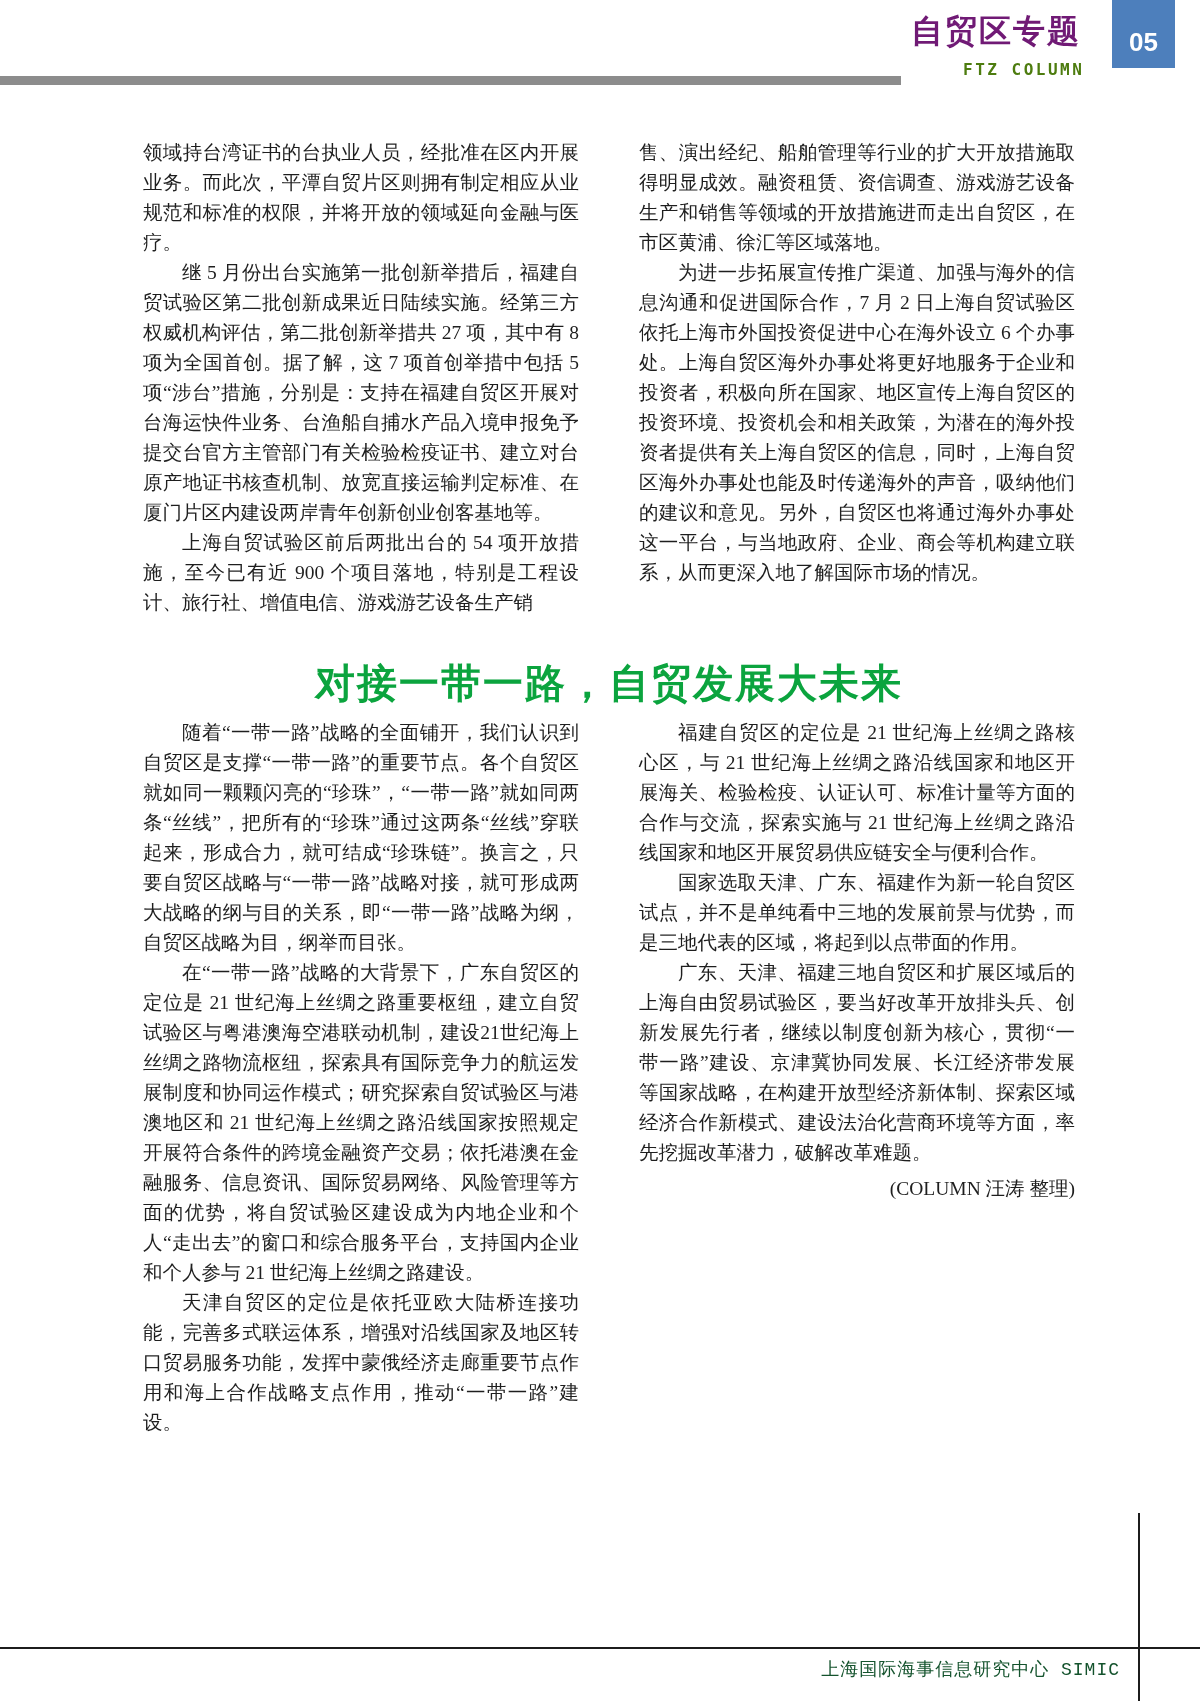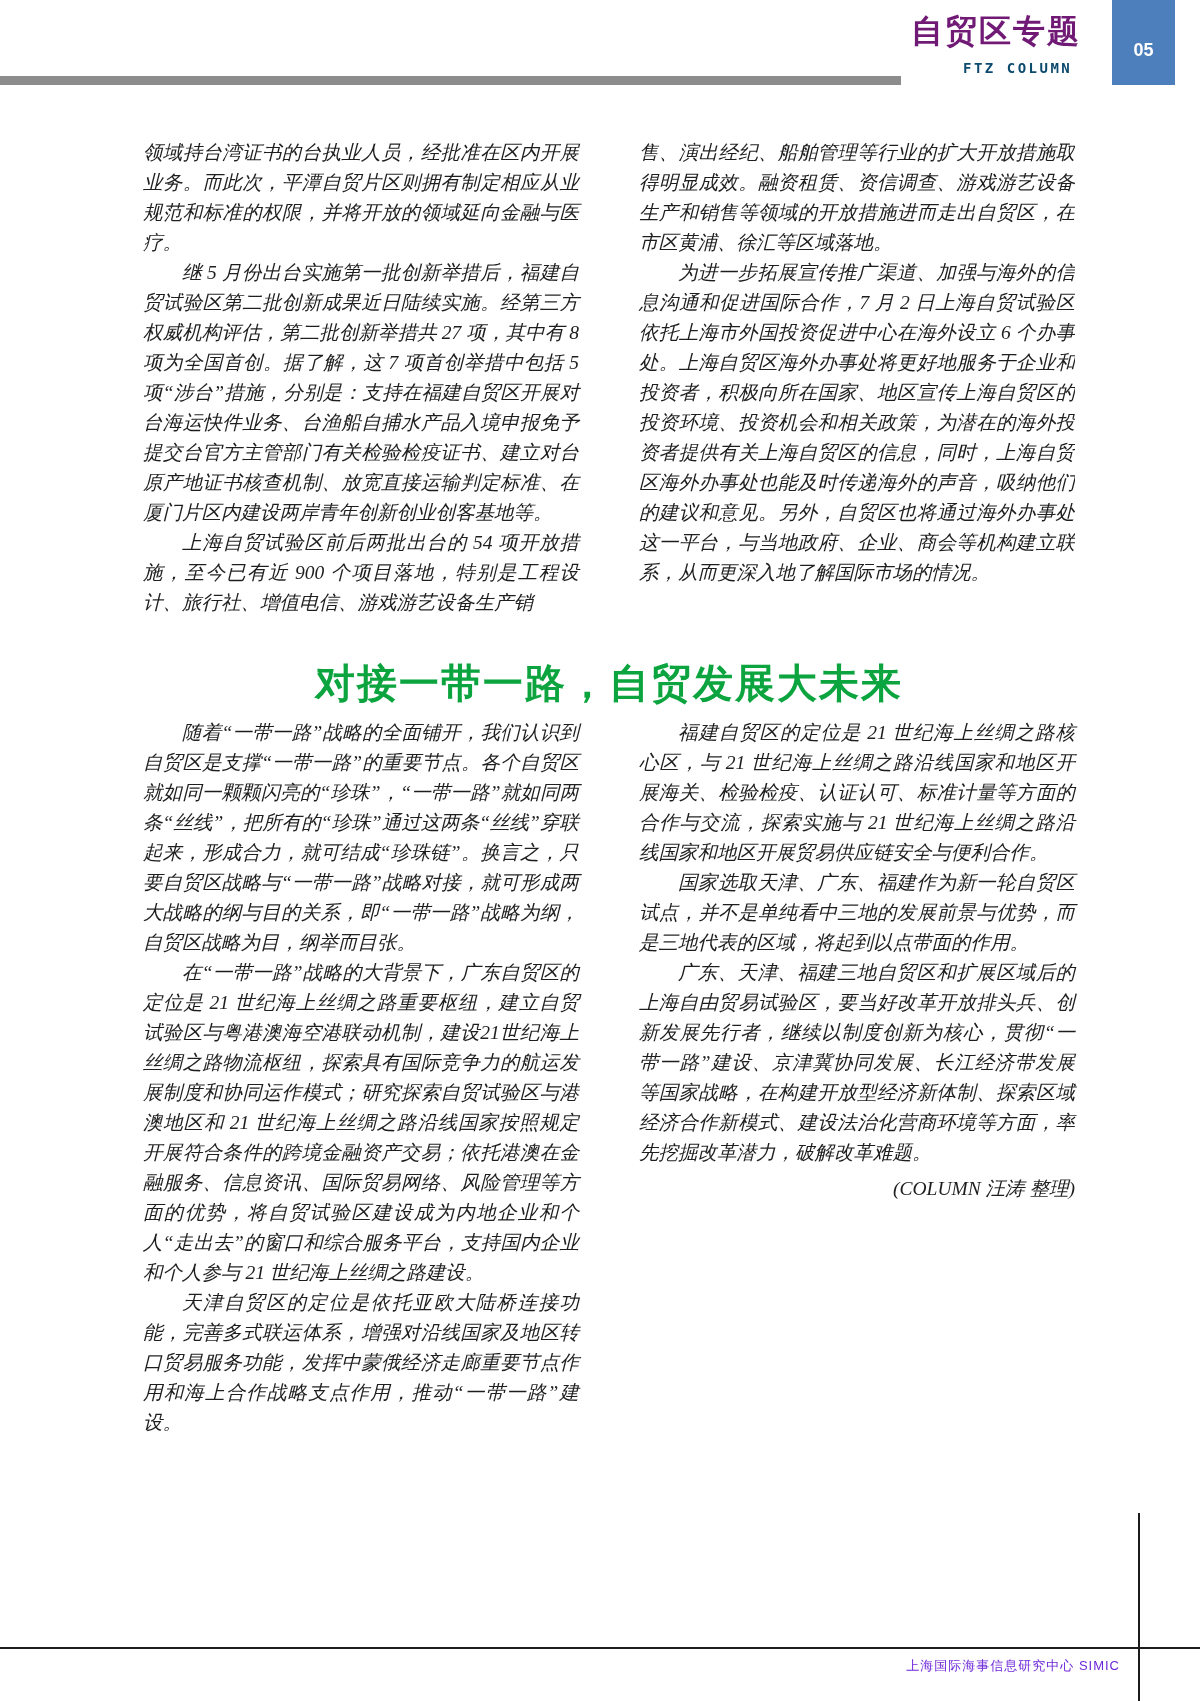--- a/index.html
+++ b/index.html
@@ -12,40 +12,40 @@
   
   .mast-cn{
     position:absolute;left:911px;top:12px;
     font-family:"Liberation Sans","DejaVu Sans",sans-serif;
     font-weight:bold;font-size:32px;line-height:38px;letter-spacing:2px;
     color:#701a75;white-space:nowrap;
   }
   .mast-en{
     position:absolute;left:963px;top:60px;
     font-family:"DejaVu Sans Mono","Liberation Mono",monospace;
-    font-weight:bold;font-size:14px;letter-spacing:2.5px;color:#0c4a6e;
+    font-weight:bold;font-size:16px;letter-spacing:2.5px;color:#4d7c0f;
     white-space:nowrap;
   }
   .page-badge{
-    position:absolute;left:1112px;top:0;width:63px;height:85px;
+    position:absolute;left:1112px;top:0;width:63px;height:68px;
     background:#4d7fbc;color:#ffffff;
     font-family:"Liberation Sans","DejaVu Sans",sans-serif;
-    font-weight:bold;font-size:18px;
+    font-weight:bold;font-size:26px;
     display:flex;align-items:center;justify-content:center;
     padding-top:16px;box-sizing:border-box;
   }
   .header-bar{
     position:absolute;left:0;top:76px;width:901px;height:9px;background:#8c8c8c;
   }
   
   .content{
     position:absolute;left:143px;top:138px;width:932px;
   }
   .two-col{display:flex;gap:60px;}
-  .col{width:436px;font-style:italic;}
+  .col{width:436px;}
   .col p{
     margin:0;font-size:19.5px;line-height:30px;
     text-align:justify;text-justify:inter-ideograph;
     text-indent:2em;
   }
   .col p.cont{text-indent:0;}
   .sec1{height:512px;overflow:hidden;}
   .art-title{
     margin:10px 0 12px 0;text-align:center;
     font-family:"Liberation Sans","DejaVu Sans",sans-serif;
@@ -67,22 +67,22 @@
   }
   
   .footer-line{
     position:absolute;left:0;top:1647px;width:1200px;height:2px;background:#1c1c1c;
   }
   .footer-vline{
     position:absolute;left:1138px;top:1513px;width:2px;height:188px;background:#1c1c1c;
   }
   .footer-text{
     position:absolute;right:80px;top:1657px;
-    font-family:Liberation Sans, sans-serif;
-    font-size:13px;letter-spacing:1px;color:#6d28d9;white-space:nowrap;
+    font-family:Liberation Mono, monospace;
+    font-size:18px;letter-spacing:1px;color:#14532d;white-space:nowrap;
   }
 </style>
 </head>
 <body>
 
 <div class="page">
 
   <div class="mast-cn">自贸区专题</div>
   <div class="mast-en">FTZ COLUMN</div>
   <div class="page-badge">05</div>

